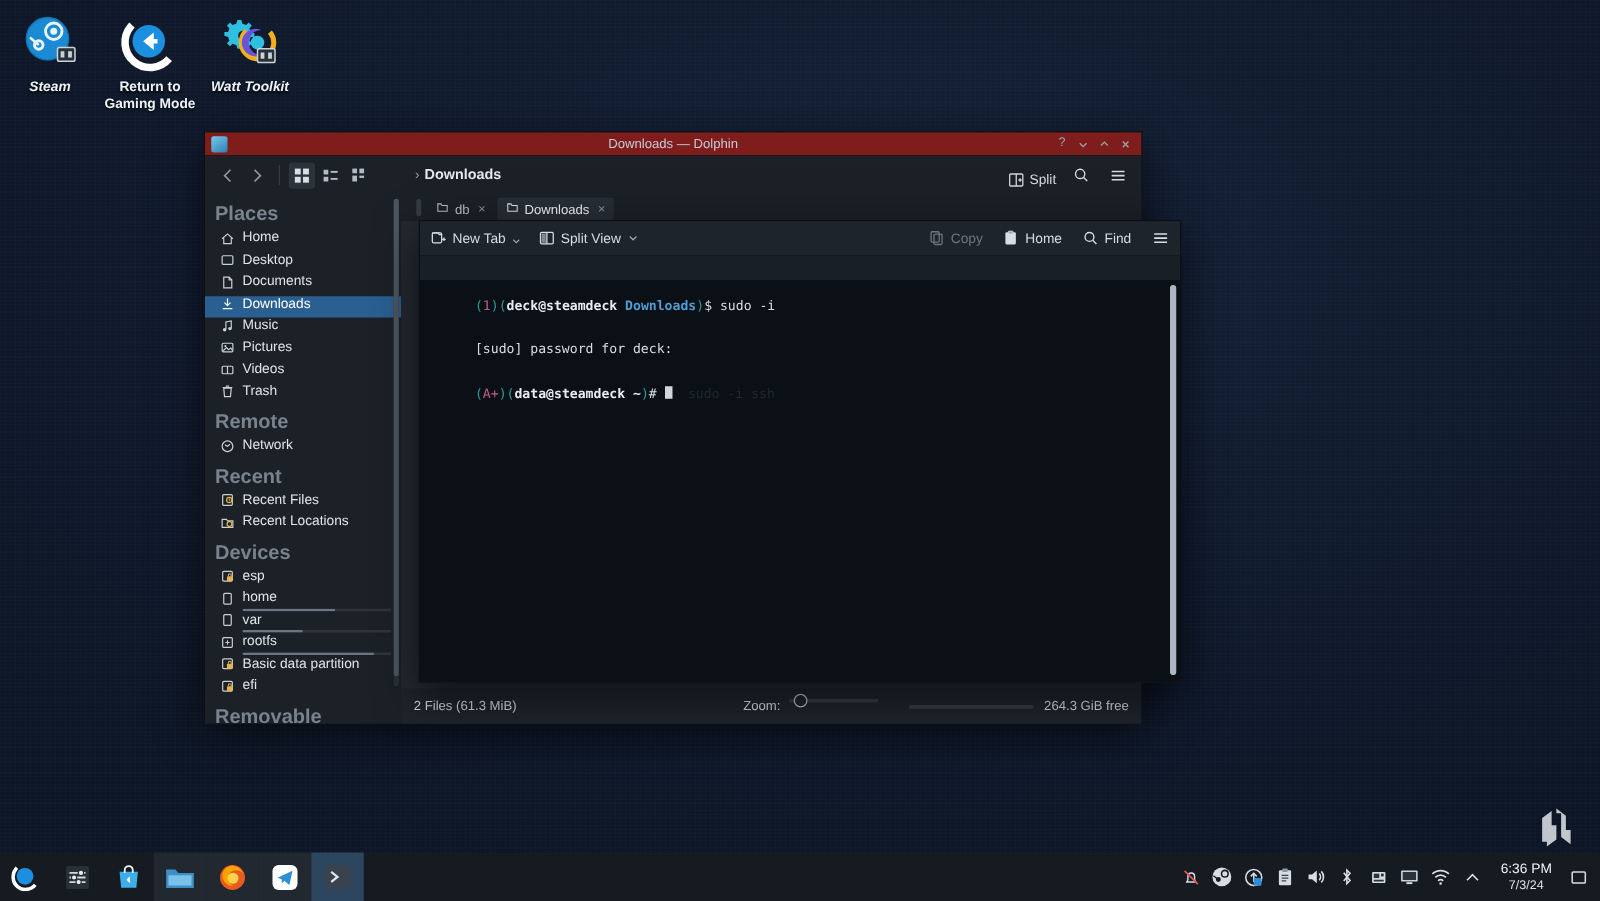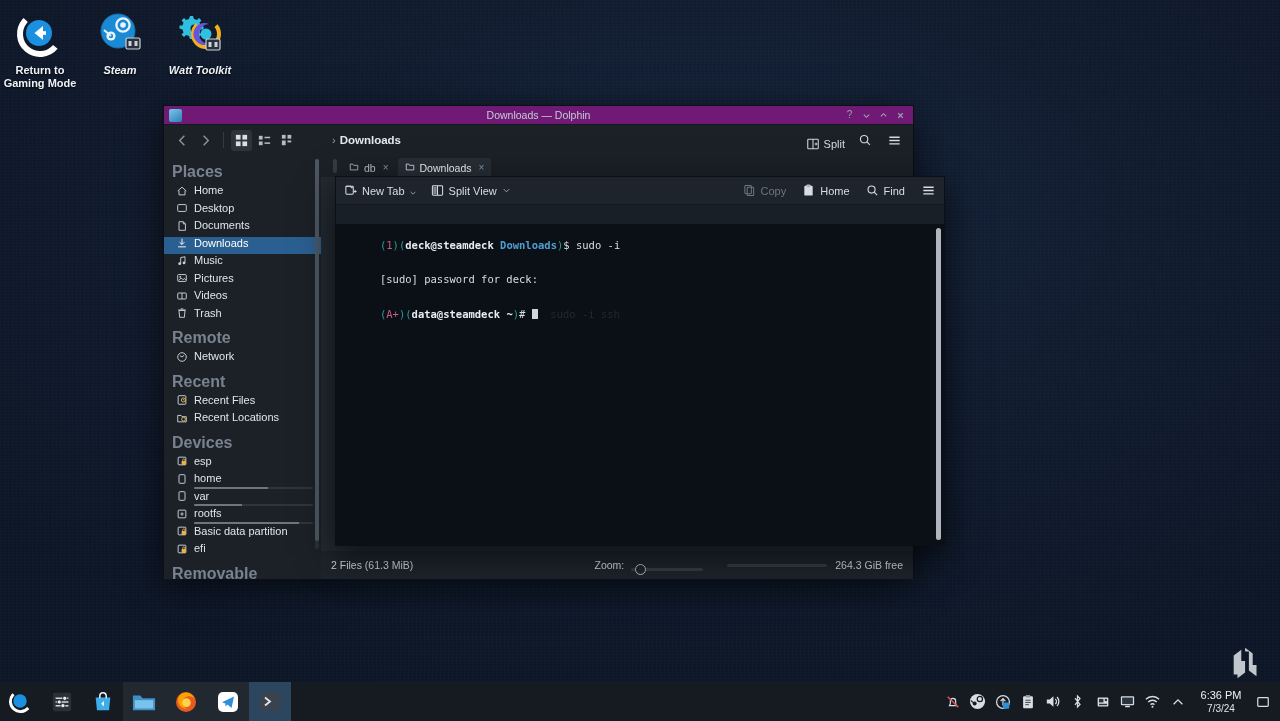--- a/index.html
+++ b/index.html
@@ -40,21 +40,21 @@
 
   
   .window {
     position: absolute;
     background: #1b2026;
     border: 1px solid #0c0f13;
     box-shadow: 0 10px 34px rgba(0,0,0,.62);
   }
   .titlebar {
     height: 19px; display: flex; align-items: center;
-    background: #701a75;
+    background: #7f1d1d;
     border-bottom: 1px solid #141a20;
     position: relative;
   }
   .titlebar .tb-title {
     position: absolute; left: 0; right: 0; text-align: center;
     font-size: 10.5px; color: #c4ccd6; pointer-events: none;
   }
   .tb-appicon {
     width: 13px; height: 13px; margin-left: 5px; border-radius: 2px;
     position: relative; z-index: 2;
@@ -130,21 +130,21 @@
   .dtab-handle {
     width: 4px; height: 14px; background: #343c45; border-radius: 2px; margin-right: 3px;
     align-self: center;
   }
   #file-area { position: absolute; top: 22px; left: 0; right: 0; bottom: 28px; background: #232a31; }
   #statusbar {
     position: absolute; left: 0; right: 0; bottom: 0; height: 28px;
     display: flex; align-items: center; padding: 0 10px;
     background: #1e242b; font-size: 10.5px; color: #cfd6de;
   }
-  #zoom-wrap { margin-left: auto; display: flex; align-items: flex-end; gap: 7px; }
+  #zoom-wrap { margin-left: auto; display: flex; align-items: flex-start; gap: 7px; }
   #zoom-slider { width: 72px; height: 3px; background: #343c45; border-radius: 2px; position: relative; }
   #zoom-knob {
     position: absolute; left: 4px; top: -4px; width: 11px; height: 11px;
     border-radius: 50%; border: 1.5px solid #b4bcc6; background: #1e242b;
   }
   #free-wrap { margin-left: 24px; display: flex; align-items: center; gap: 8px; }
   #free-bar { width: 100px; height: 3px; background: #343c45; border-radius: 2px; }
 
   
   #konsole { left: 335px; top: 176px; width: 610px; height: 370px; background: #191f26; }
@@ -215,49 +215,49 @@
   }
   #clock .date { font-size: 10px; color: #dde3ea; }
   #show-desktop { width: 22px; height: 39px; display:flex; align-items:center; justify-content:center; }
 </style>
 </head>
 <body>
 
 <div id="desktop-texture"></div>
 
 <div class="desk-icons">
-
-  <div class="desk-icon">
-    <div class="glyph">
-      <svg width="48" height="48" viewBox="0 0 48 48">
-        <path d="M24 4 A20 20 0 0 1 24 44 A20 20 0 0 1 24 4 Z" fill="none" stroke="#ffffff" stroke-width="6" stroke-dasharray="64 62" transform="rotate(130 24 24)"></path>
-        <circle cx="23" cy="23" r="13" fill="#1b8fe0"></circle>
-        <path d="M27 16 L18.5 23 L27 30 Z" fill="#ffffff"></path>
-        <rect x="24" y="21.2" width="6" height="3.6" fill="#ffffff"></rect>
-      </svg>
-    </div>
-    <div class="lbl">Return to<br>Gaming Mode</div>
-  </div>
 
   <div class="desk-icon">
     <div class="glyph">
       <svg width="48" height="48" viewBox="0 0 48 48">
         <circle cx="22" cy="21" r="17" fill="#1b8ad4"></circle>
         <circle cx="22" cy="21" r="17" fill="none" stroke="#1570ad" stroke-width="1"></circle>
         <circle cx="27" cy="15" r="6.6" fill="none" stroke="#eaf4fb" stroke-width="2.3"></circle>
         <circle cx="27" cy="15" r="2.8" fill="#eaf4fb"></circle>
         <circle cx="15" cy="26" r="4.6" fill="#eaf4fb"></circle>
         <circle cx="15" cy="26" r="2.2" fill="#1b8ad4"></circle>
         <path d="M8 20 L15 26" stroke="#eaf4fb" stroke-width="2"></path>
         <rect x="30" y="28" width="14" height="11" rx="1.5" fill="#2a3038" stroke="#c9d3dc" stroke-width="1.2"></rect>
         <rect x="32.5" y="31" width="3" height="5" fill="#c9d3dc"></rect>
         <rect x="38.5" y="31" width="3" height="5" fill="#c9d3dc"></rect>
       </svg>
     </div>
     <div class="lbl italic">Steam</div>
+  </div>
+
+  <div class="desk-icon">
+    <div class="glyph">
+      <svg width="48" height="48" viewBox="0 0 48 48">
+        <path d="M24 4 A20 20 0 0 1 24 44 A20 20 0 0 1 24 4 Z" fill="none" stroke="#ffffff" stroke-width="6" stroke-dasharray="64 62" transform="rotate(130 24 24)"></path>
+        <circle cx="23" cy="23" r="13" fill="#1b8fe0"></circle>
+        <path d="M27 16 L18.5 23 L27 30 Z" fill="#ffffff"></path>
+        <rect x="24" y="21.2" width="6" height="3.6" fill="#ffffff"></rect>
+      </svg>
+    </div>
+    <div class="lbl">Return to<br>Gaming Mode</div>
   </div>
 
   <div class="desk-icon">
     <div class="glyph">
       <svg width="48" height="48" viewBox="0 0 48 48">
         <path d="M14 6 l3 0 1 3 3 1 2-2 2.5 2.5 -2 2 1 3 3 1 0 3 -3 0 -1 3 2 2 -2.5 2.5 -2-2 -3 1 -1 3 -3 0 -1-3 -3-1 -2 2 -2.5-2.5 2-2 -1-3 -3-1 0-3 3 0 1-3 -2-2 2.5-2.5 2 2 3-1z" fill="#2fbfe0"></path>
         <circle cx="18.5" cy="18.5" r="4" fill="#1b2433"></circle>
         <circle cx="30" cy="24" r="13" fill="none" stroke="#f2b01e" stroke-width="4" stroke-dasharray="60 22" transform="rotate(-40 30 24)"></circle>
         <path d="M33 14 A11 11 0 1 0 33 34 A8 8 0 1 1 33 14 Z" fill="#6a53d8"></path>
         <circle cx="30" cy="24" r="5.5" fill="#2fbfe0"></circle>

